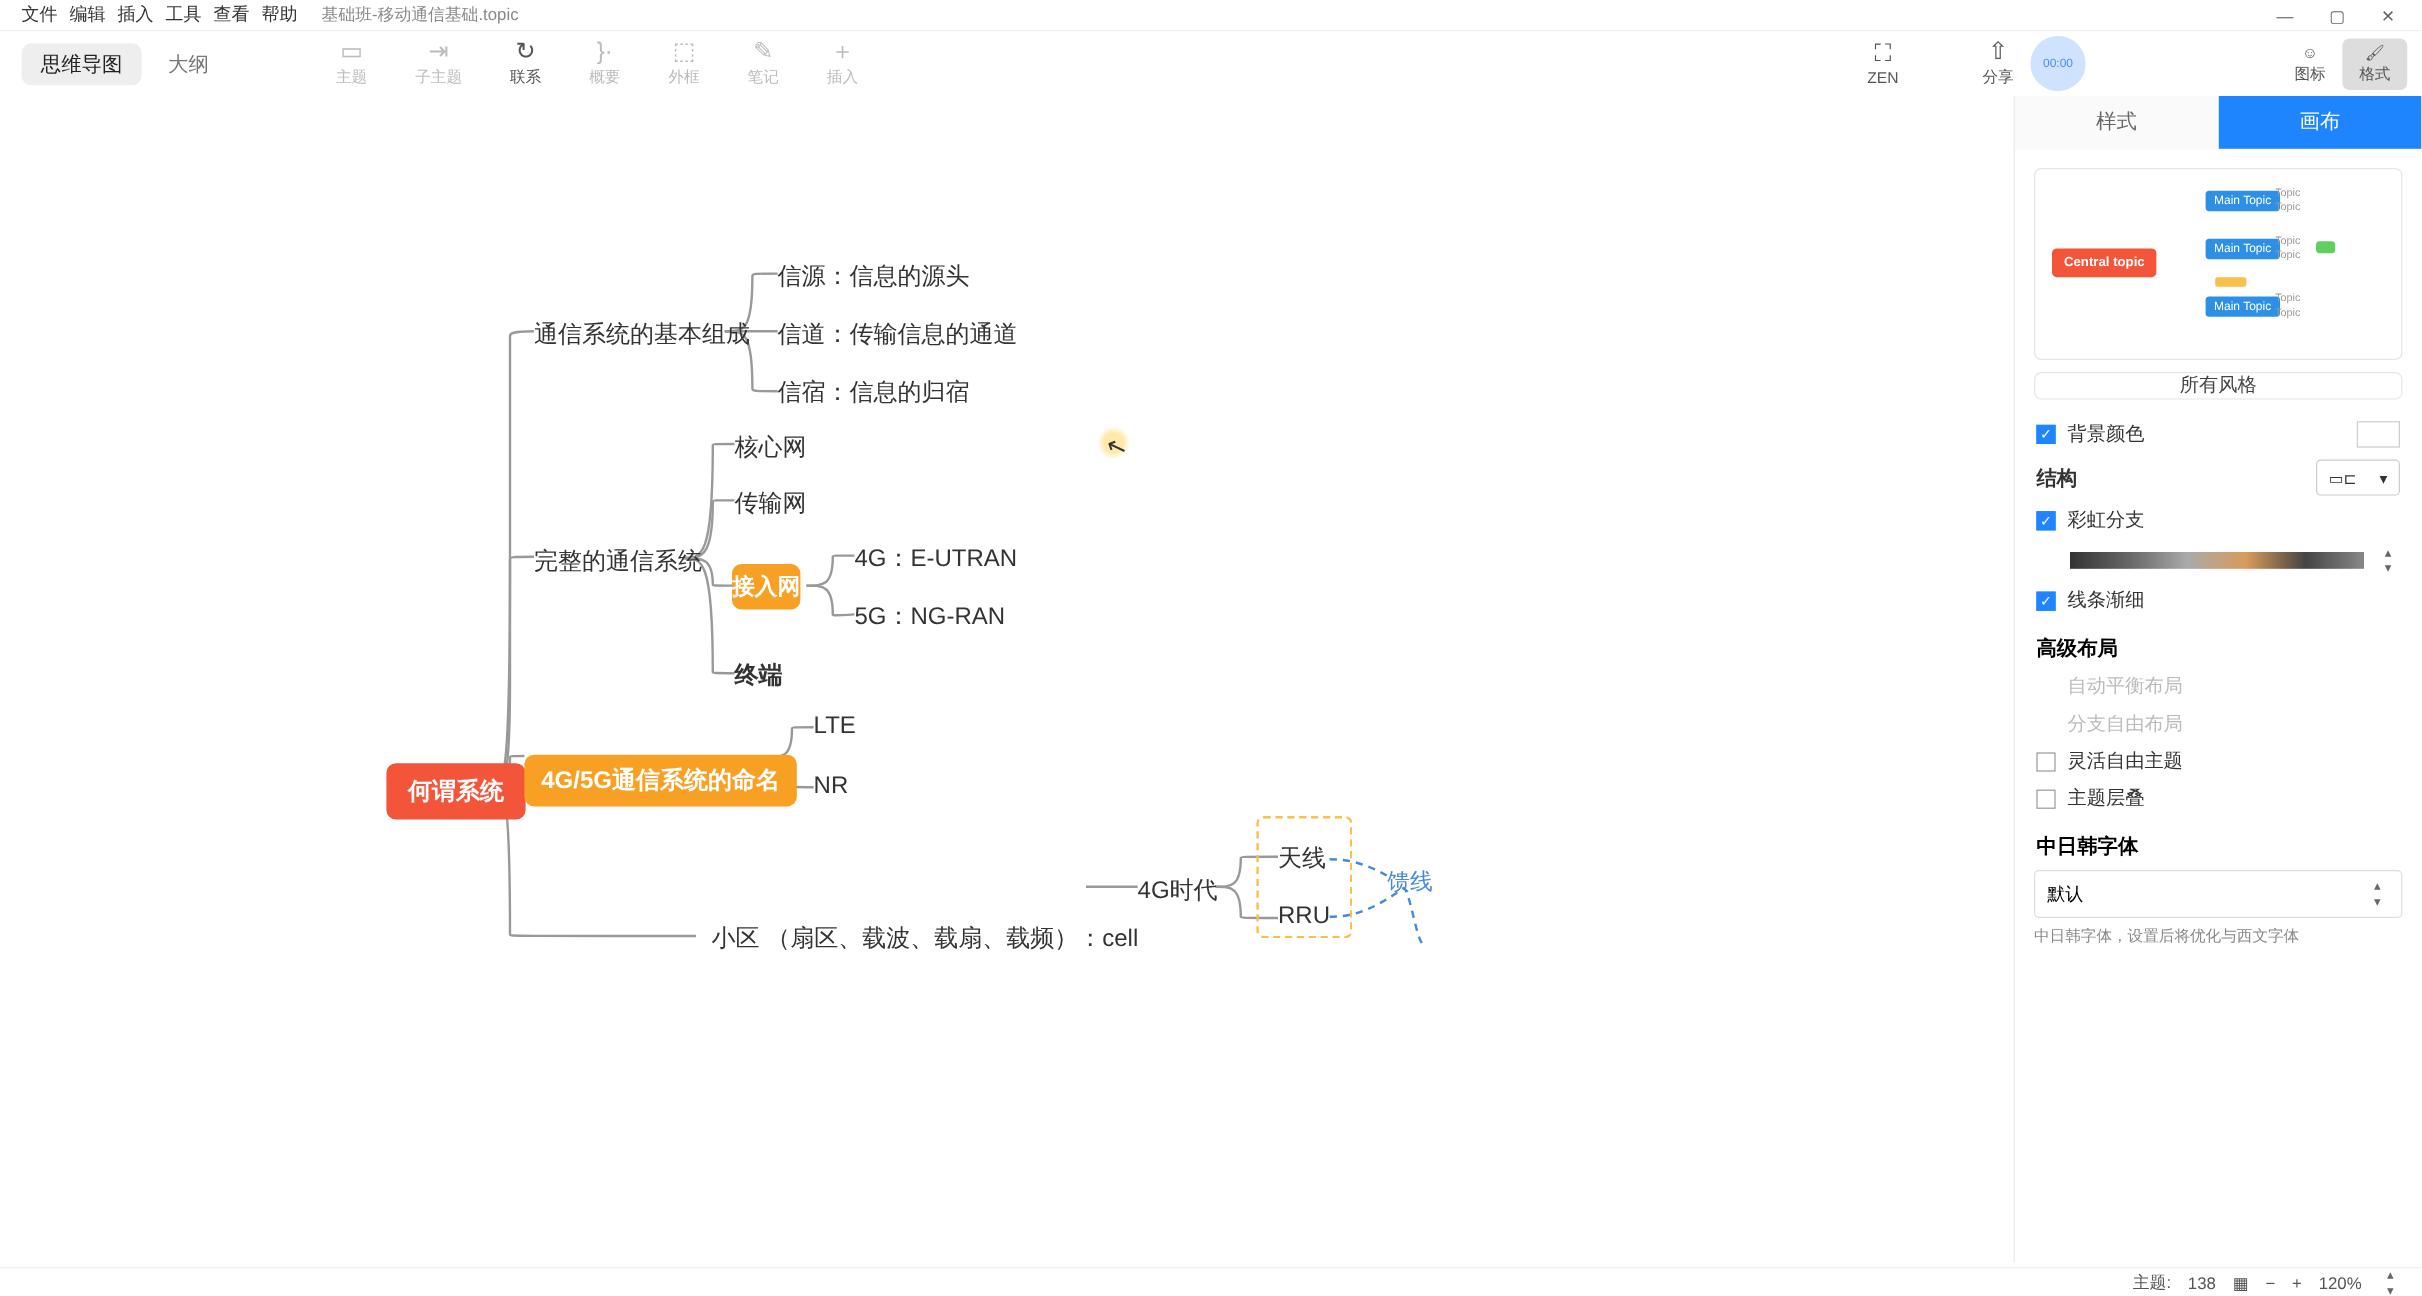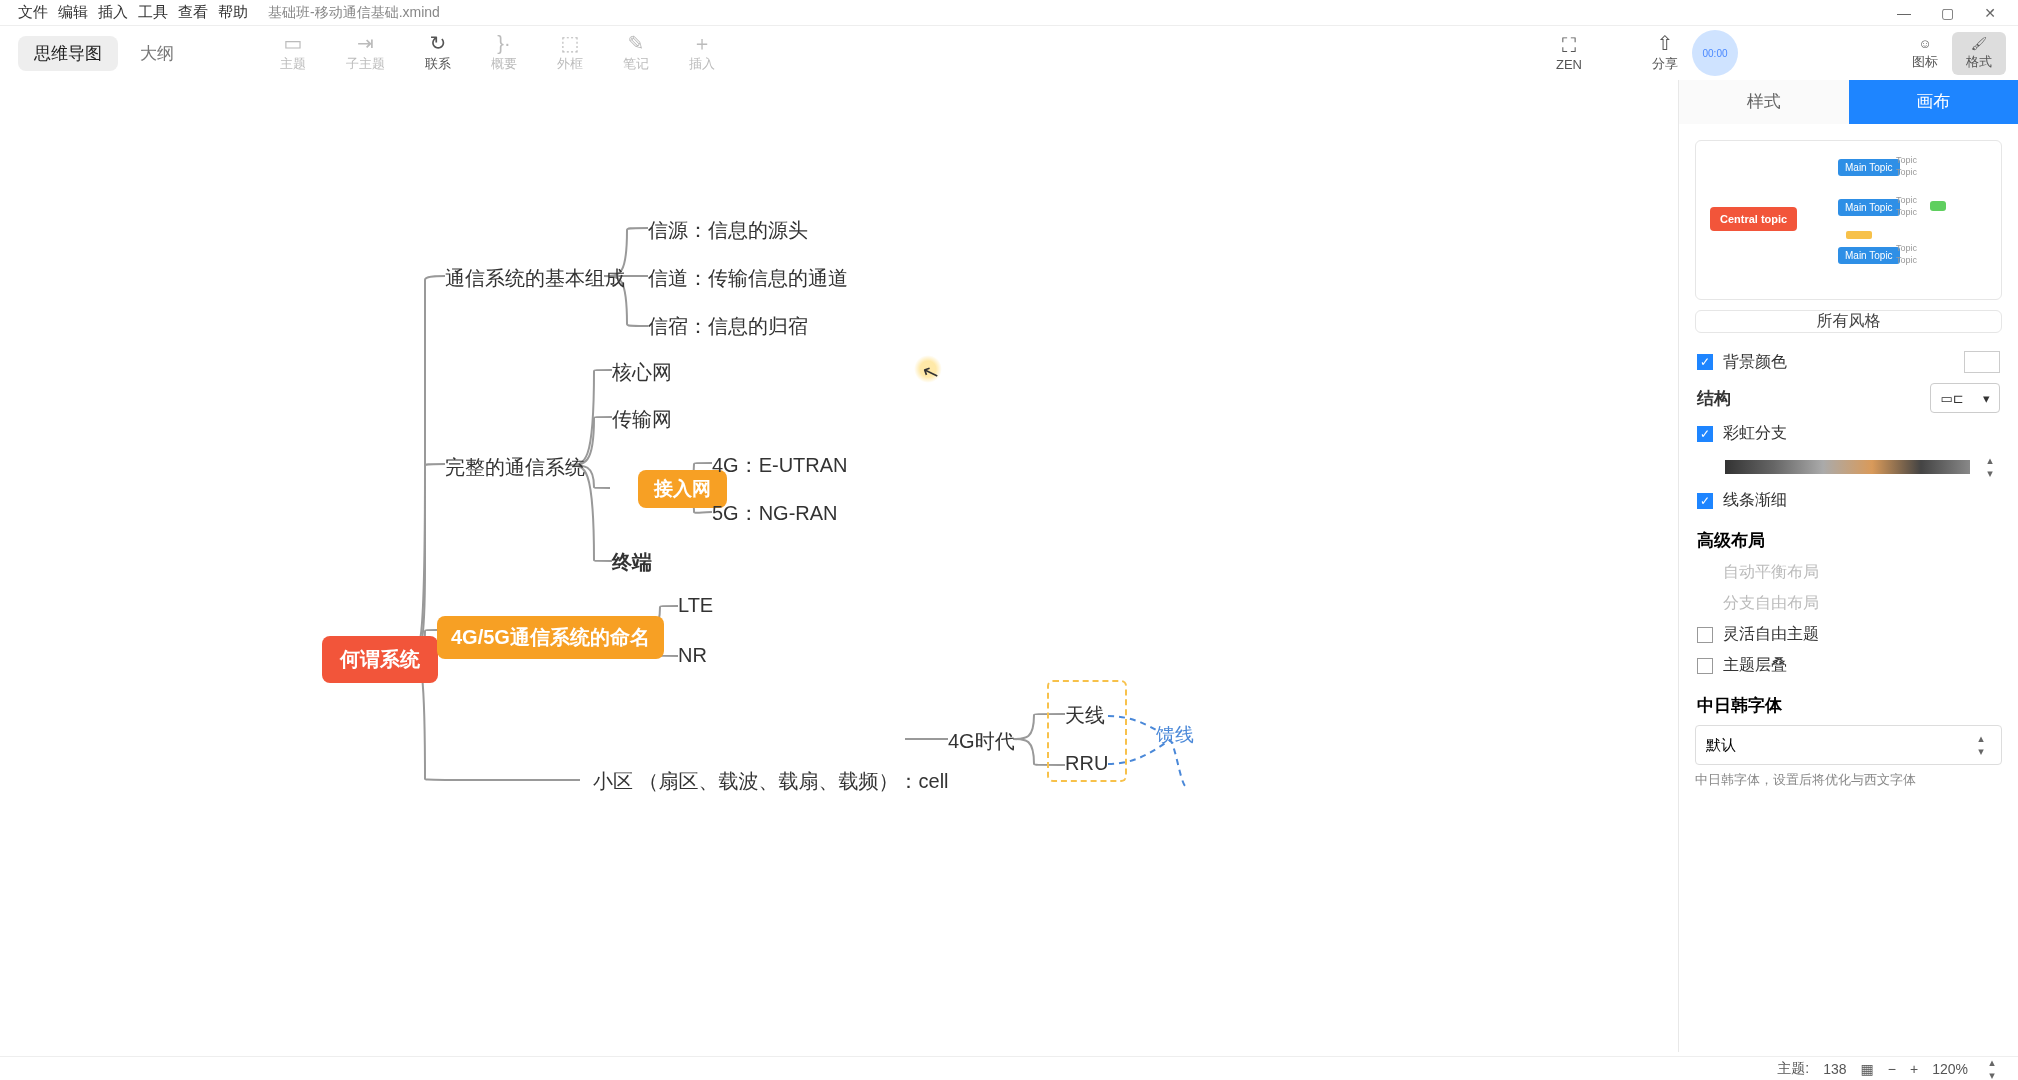--- a/index.html
+++ b/index.html
@@ -25,21 +25,21 @@
   .format-btns { position:absolute; top:26px; right:12px; display:flex; height:54px; align-items:center;}
   .fmt { display:flex; flex-direction:column; align-items:center; gap:2px; font-size:13px; color:#555; padding:4px 14px; border-radius:6px;}
   .fmt.active { background:#ddd; }
 
   .workspace { position: absolute; top: 80px; left: 0; right: 566px; bottom: 28px; overflow:hidden; }
 
   
   .node { position: absolute; font-size: 20px; color: #333; white-space: nowrap; }
   .node.box-red { background:#f2553a; color:#fff; font-weight:600; padding:10px 18px; border-radius:8px; }
   .node.box-orange { background:#f7a024; color:#fff; font-weight:600; padding:8px 14px; border-radius:8px; }
-  .node.box-orange-sm { background:#f7a024; color:#fff; font-weight:600; padding:6px 16px; border-radius:8px; font-size:19px;margin-left:28px;}
+  .node.box-orange-sm { background:#f7a024; color:#fff; font-weight:600; padding:6px 0; border-radius:8px; font-size:19px;}
 
   
   .cursor-hl { position:absolute; width:28px; height:28px; border-radius:50%; background:radial-gradient(circle,#ffe9a8 0%,#ffe9a8 40%,transparent 70%); }
   .cursor-arrow { position:absolute; font-size:20px; color:#333; transform:rotate(-20deg);}
 
   .dashed-box { position:absolute; border:2px dashed #f7c14a; border-radius:6px; }
   .feed-label { position:absolute; font-size:19px; color:#4a88d8; }
 
   svg.connectors { position:absolute; top:0; left:0; width:100%; height:100%; pointer-events:none; }
 
@@ -73,21 +73,21 @@
 </head>
 <body>
 
 <div class="menubar">
   <span>文件</span>
   <span>编辑</span>
   <span>插入</span>
   <span>工具</span>
   <span>查看</span>
   <span>帮助</span>
-  <span class="filename">基础班-移动通信基础.xmind</span>
+  <span class="filename">基础班-移动通信基础.topic</span>
 </div>
 <div class="win-controls">
   <span>—</span>
   <span>▢</span>
   <span>✕</span>
 </div>
 
 <div class="viewtabs">
   <div class="tab active">思维导图</div>
   <div class="tab">大纲</div>
@@ -184,21 +184,21 @@
   <div class="node" style="left:648px; top:233px;">信宿：信息的归宿</div>
 
   <div class="node" style="left:445px; top:374px;">完整的通信系统</div>
   <div class="node" style="left:612px; top:279px;">核心网</div>
   <div class="node" style="left:612px; top:326px;">传输网</div>
   <div class="node box-orange-sm" style="left:610px; top:390px;">接入网</div>
   <div class="node" style="left:712px; top:372px;">4G：E-UTRAN</div>
   <div class="node" style="left:712px; top:420px;">5G：NG-RAN</div>
   <div class="node" style="left:612px; top:469px;font-weight:bold;">终端</div>
 
-  <div class="node box-orange" style="left:437px; top:536px;">4G/5G通信系统的命名</div>
+  <div class="node box-orange" style="left:437px; top:549px;">4G/5G通信系统的命名</div>
   <div class="node" style="left:678px; top:514px;">LTE</div>
   <div class="node" style="left:678px; top:564px;">NR</div>
 
   <div class="node" style="left:593px; top:688px;">小区   （扇区、载波、载扇、载频）：cell</div>
 
   <div class="node" style="left:948px; top:648px;">4G时代</div>
   <div class="node" style="left:1065px; top:622px;">天线</div>
   <div class="node" style="left:1065px; top:672px;">RRU</div>
   <div class="dashed-box" style="left:1047px; top:600px; width:80px; height:102px;"></div>
   <div class="feed-label" style="left:1156px; top:642px;">馈线</div>

